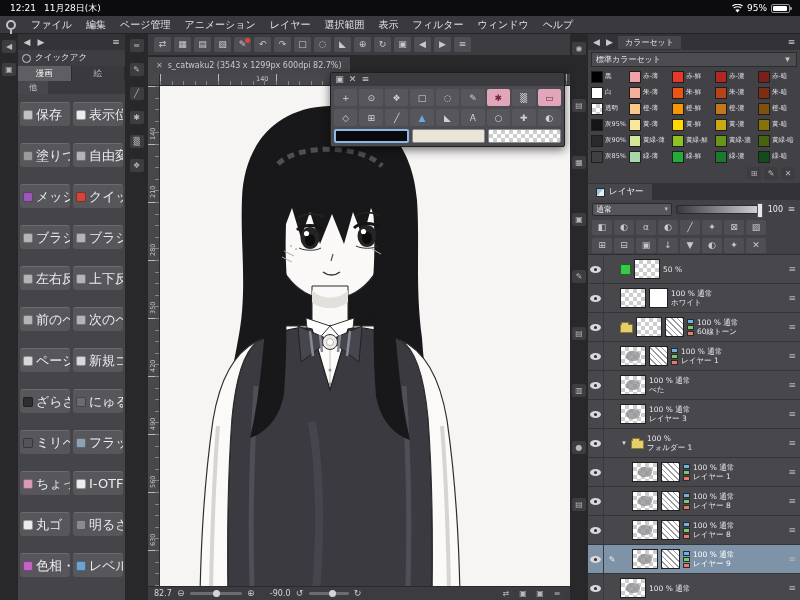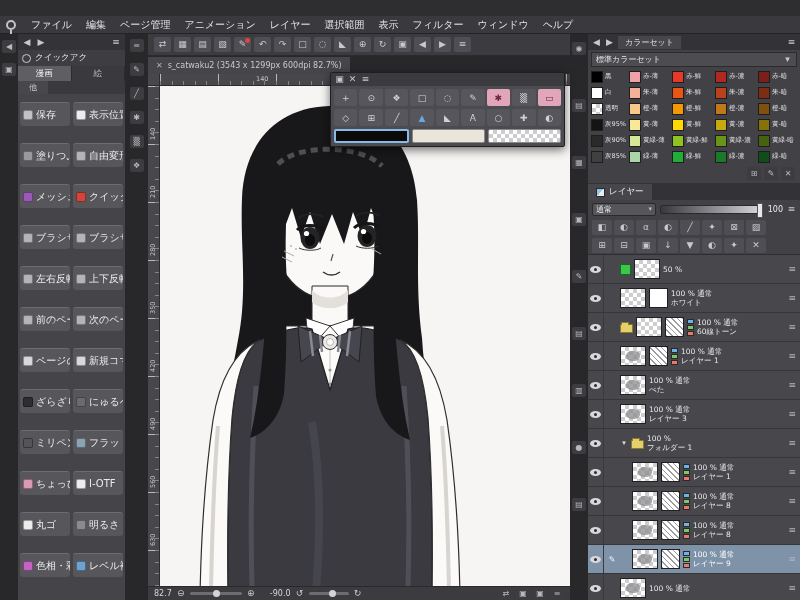--- a/index.html
+++ b/index.html
@@ -38,21 +38,21 @@
   .qa-topbar{height:16px;background:#343438;display:flex;align-items:center;gap:4px;padding:0 4px;font-size:8px;color:#b8b8bc}
   .qa-header{height:16px;display:flex;align-items:center;gap:4px;padding:0 4px;font-size:8.5px;color:#e6e6ea;background:#3e3e42}
   .qa-q{width:9px;height:9px;border:1.5px solid #c9c9cd;border-radius:50%}
   .qa-tabs{height:15px;display:flex}
   .qa-tab{flex:1;display:flex;align-items:center;justify-content:center;font-size:8.5px;background:#3a3a3e;color:#c2c2c6;border-right:1px solid #2c2c2e}
   .qa-tab.active{background:#5e5e63;color:#fff}
   .qa-subtabs{height:13px;display:flex;background:#3a3a3e}
   .qa-subtab{width:30px;display:flex;align-items:center;justify-content:center;font-size:8px;background:#48484c;color:#c9c9cd}
   .qa-grid{display:grid;grid-template-columns:50px 50px;grid-auto-rows:24px;gap:17px 3px;padding:8px 2px 0 2px}
   .qa-btn{background:#56565b;border-top:1px solid #6c6c70;border-radius:3px;display:flex;align-items:center;
-          gap:3px;padding:0 3px;font-size:10px;color:#ececf0;overflow:hidden;white-space:nowrap}
+          gap:3px;padding:0 3px;font-size:13px;color:#ececf0;overflow:hidden;white-space:nowrap}
   .qa-chip{width:10px;height:10px;border-radius:2px;flex:none;border:1px solid rgba(0,0,0,.35)}
   
   .canvas-col{position:absolute;left:148px;top:34px;width:422px;bottom:0;background:#38383b}
   .cmdbar{height:22px;background:#3c3c40;border-bottom:1px solid #2a2a2c;display:flex;align-items:center;gap:3px;padding:0 6px}
   .doctabbar{height:18px;background:#28282a;display:flex;align-items:flex-end}
   .doctab{height:17px;background:#46464a;display:flex;align-items:center;gap:5px;padding:0 8px;font-size:8px;color:#c9c9cd;max-width:100%}
   .doctab .x{font-size:8px;color:#b0b0b4}
   .viewport{position:absolute;left:0;top:40px;right:0;bottom:14px;background:#3a3a3c}
   .corner{position:absolute;left:0;top:0;width:12px;height:12px;background:#48484c;border-right:1px solid #2c2c2e;border-bottom:1px solid #2c2c2e}
   .ruler-top{position:absolute;left:12px;right:0;top:0;height:12px;background:#48484c;border-bottom:1px solid #2c2c2e;
@@ -96,21 +96,21 @@
              gap:4px;padding:0 4px;font-size:8px;color:#e6e6ea;flex:none}
   .cs-grid{display:grid;grid-template-columns:37px 42px 42px 42px 42px;gap:1px;padding:2px 3px;flex:none}
   .cs-cell{display:flex;align-items:center;gap:2px;height:15px;overflow:hidden}
   .cs-sw{width:12px;height:12px;border:1px solid #1e1e20;flex:none}
   .cs-lb{font-size:6.5px;color:#e0e0e4;white-space:nowrap}
   .cs-footer{height:14px;display:flex;justify-content:flex-end;align-items:center;gap:3px;padding:0 5px;flex:none}
   .lp-tabbar{height:17px;background:#333337;display:flex;align-items:flex-end;margin-top:3px;flex:none}
   .lp-tab{height:16px;background:#47474b;display:flex;align-items:center;gap:4px;padding:0 8px;font-size:8.5px;color:#ececf0}
   .lp-tabchip{width:9px;height:9px;background:linear-gradient(135deg,#8ec8ea 50%,#ececec 50%);border:1px solid #2a2a2c}
   .lp-blend{height:18px;display:flex;align-items:center;gap:4px;padding:0 4px;flex:none}
-  .blend-box{width:64px;height:13px;background:#55555a;border:1px solid #2a2a2c;border-radius:2px;display:flex;
+  .blend-box{width:80px;height:13px;background:#55555a;border:1px solid #2a2a2c;border-radius:2px;display:flex;
              align-items:center;justify-content:space-between;padding:0 3px;font-size:8px;color:#ececf0}
   .track{flex:1;height:9px;border:1px solid #2a2a2c;border-radius:2px;background:linear-gradient(to right,#39393d,#d8d8dc);position:relative}
   .track::after{content:"";position:absolute;right:-1px;top:-3px;width:4px;height:13px;background:#e8e8ec;border:1px solid #555}
   .opv{font-size:8px;color:#ececf0;width:16px;text-align:right}
   .lp-tools{height:18px;display:flex;align-items:center;gap:2px;padding:0 4px;flex:none}
   .lp-tools .icon{width:20px;height:15px}
   .layer-list{flex:1;overflow:hidden;background:#3e3e42;border-top:1px solid #2e2e30}
   .lrow{height:29px;display:flex;align-items:center;background:#48484c;border-bottom:1px solid #35353a;gap:3px;padding-right:2px}
   .lrow.sel{background:#7e92a8}
   .eyecol{width:16px;align-self:stretch;border-right:1px solid #39393d;display:flex;align-items:center;justify-content:center;flex:none}
@@ -130,20 +130,35 @@
   .ltxt{display:flex;flex-direction:column;justify-content:center;overflow:hidden;line-height:1.2}
   .ltxt .l1,.ltxt .l2{font-size:7.5px;color:#e8e8ec;white-space:nowrap}
   .lrow.sel .l1,.lrow.sel .l2{color:#fff}
   .handle{margin-left:auto;color:#b4b4b8;font-size:9px;padding-right:2px}
 </style>
 </head>
 <body>
 
 <div class="screen">
 
+  <div class="statusbar">
+    <span>12:21</span>
+    <span>11月28日(木)</span>
+    <span class="sb-right">
+      <svg width="11" height="9" viewBox="0 0 11 9">
+        <path d="M5.5,8.4 L3.4,5.9 C4.6,4.9 6.4,4.9 7.6,5.9 Z" fill="#fff"></path>
+        <path d="M1.8,4 C3.8,2.3 7.2,2.3 9.2,4" stroke="#fff" stroke-width="1.1" fill="none"></path>
+        <path d="M0.4,2 C3.2,-0.4 7.8,-0.4 10.6,2" stroke="#fff" stroke-width="1.1" fill="none"></path>
+      </svg>
+      <span>95%</span>
+      <span class="batt">
+          <i></i>
+        </span>
+    </span>
+  </div>
 
   <div class="menubar">
     <span class="logo"></span>
     <div id="menu-items" style="display:flex;height:100%">
         <span class="menu-item">ファイル</span>
         <span class="menu-item">編集</span>
         <span class="menu-item">ページ管理</span>
         <span class="menu-item">アニメーション</span>
         <span class="menu-item">レイヤー</span>
         <span class="menu-item">選択範囲</span>

